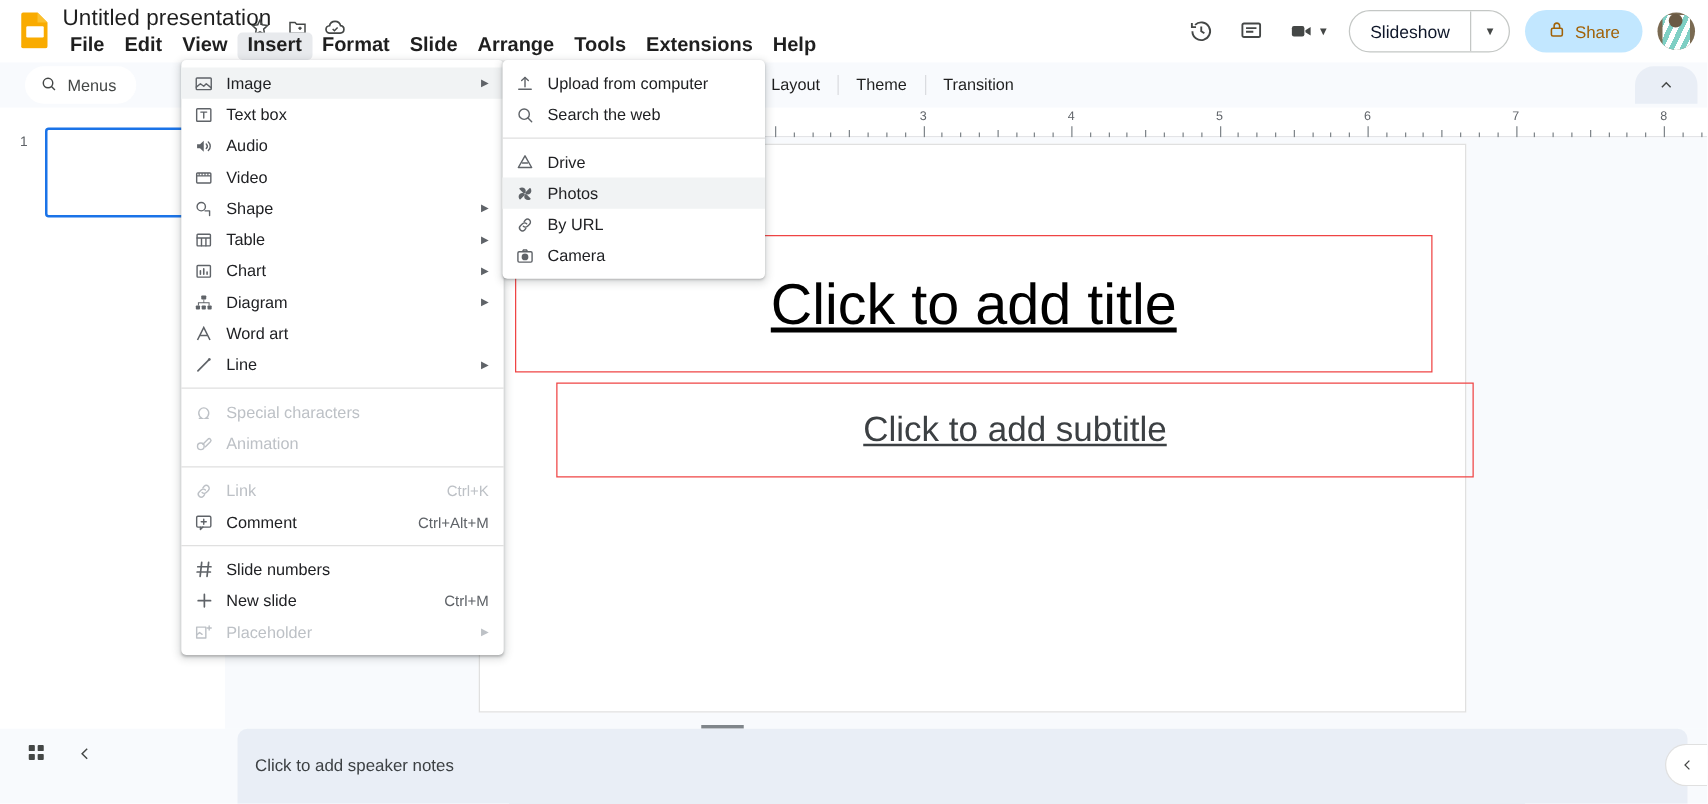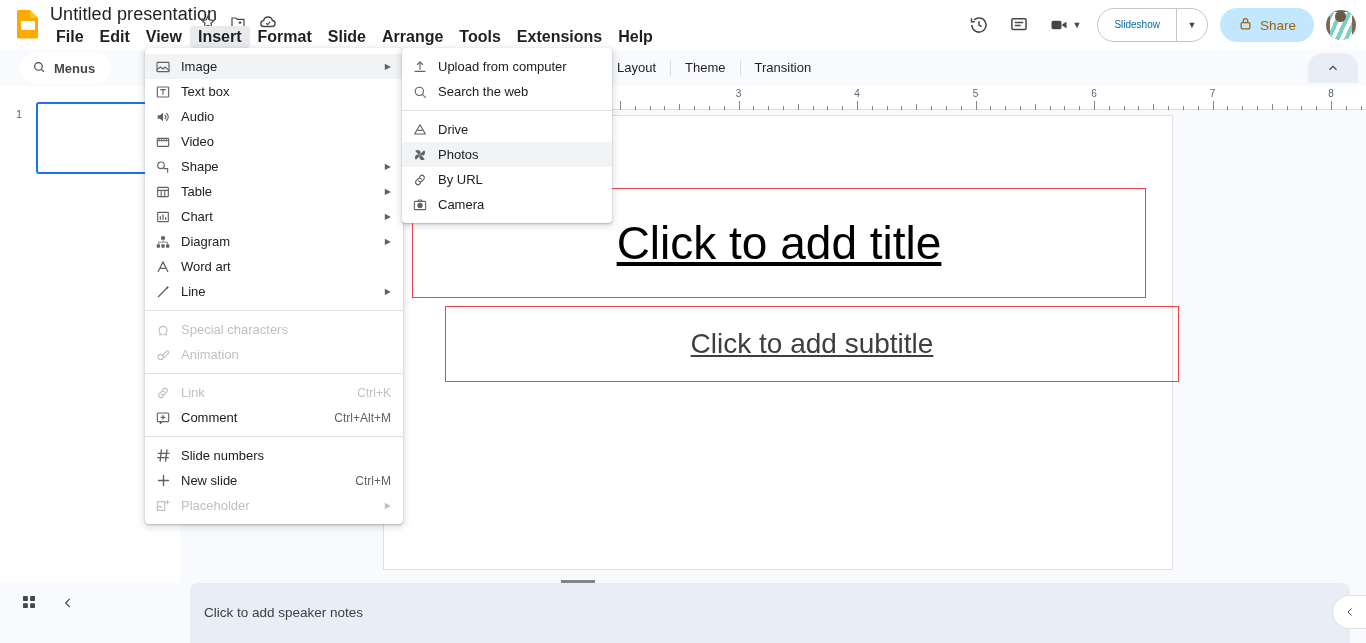--- a/index.html
+++ b/index.html
@@ -35,21 +35,21 @@
 
   
   .topright { position: absolute; right: 10px; top: 6px; display: flex; align-items: center; gap: 2px; height: 38px; }
   .tr-icon { width: 38px; height: 38px; border-radius: 50%; display: flex; align-items: center; justify-content: center; color: #444746; }
   .cam-group { display: flex; align-items: center; gap: 0; padding-right: 6px; }
   .cam-caret { font-size: 9px; color: #444746; margin-left: -6px; }
   .slideshow-btn {
     display: flex; align-items: center; height: 34px; border: 1px solid #c4c7c5;
     border-radius: 18px; overflow: hidden; margin-left: 8px; background: #fff;
   }
-  .slideshow-label { padding: 0 16px; font-size: 10px; color: #0369a1; line-height: 32px; }
+  .slideshow-label { padding: 0 16px; font-size: 14px; color: #0f172a; line-height: 32px; }
   .slideshow-div { width: 1px; height: 32px; background: #c4c7c5; }
   .slideshow-caret { width: 30px; text-align: center; font-size: 9px; color: #444746; }
   .share-btn {
     display: flex; align-items: center; gap: 7px; height: 34px; padding: 0 18px;
     background: #c2e7ff; border-radius: 18px; margin-left: 10px;
     font-size: 13.5px; color: #a16207;
   }
   .avatar {
     width: 30px; height: 30px; border-radius: 50%; margin-left: 10px; overflow: hidden;
     background: #7a6a52; position: relative;
@@ -58,21 +58,21 @@
     position: absolute; left: 4px; top: 2px; width: 22px; height: 28px; border-radius: 3px;
     background: repeating-linear-gradient(115deg, #7fcfc4 0 4px, #ffffff 4px 8px);
   }
   .avatar .head { position: absolute; left: 9px; top: 1px; width: 11px; height: 11px; border-radius: 50%; background: #6b5a44; }
 
   
   .toolbar { position: absolute; left: 0; top: 50px; width: 1366px; height: 36px; background: #f8fafd; }
   .menus-pill {
     position: absolute; left: 20px; top: 3px; display: flex; align-items: center; gap: 8px;
     height: 30px; padding: 0 16px 0 12px; background: #fff; border-radius: 16px;
-    font-size: 13px; color: #444746; font-weight: bold;
+    font-size: 13px; color: #444746;
   }
   .tb-plus { position: absolute; left: 148px; top: 8px; font-size: 19px; color: #444746; line-height: 19px; }
   .tb-plus-caret { position: absolute; left: 172px; top: 14px; font-size: 8px; color: #444746; }
   .tb-sep { position: absolute; left: 192px; top: 9px; width: 1px; height: 18px; background: #dadce0; }
   .tb-right { position: absolute; left: 607px; top: 8px; display: flex; align-items: center; gap: 0; }
   .tb-btn { font-size: 13px; color: #1f1f1f; padding: 2px 10px; border-radius: 4px; }
   .tb-vsep { width: 1px; height: 16px; background: #dadce0; margin: 0 4px; }
   .collapse-chip {
     position: absolute; right: 8px; top: 3px; width: 50px; height: 30px;
     background: #e9eef6; border-radius: 15px 15px 0 0;

